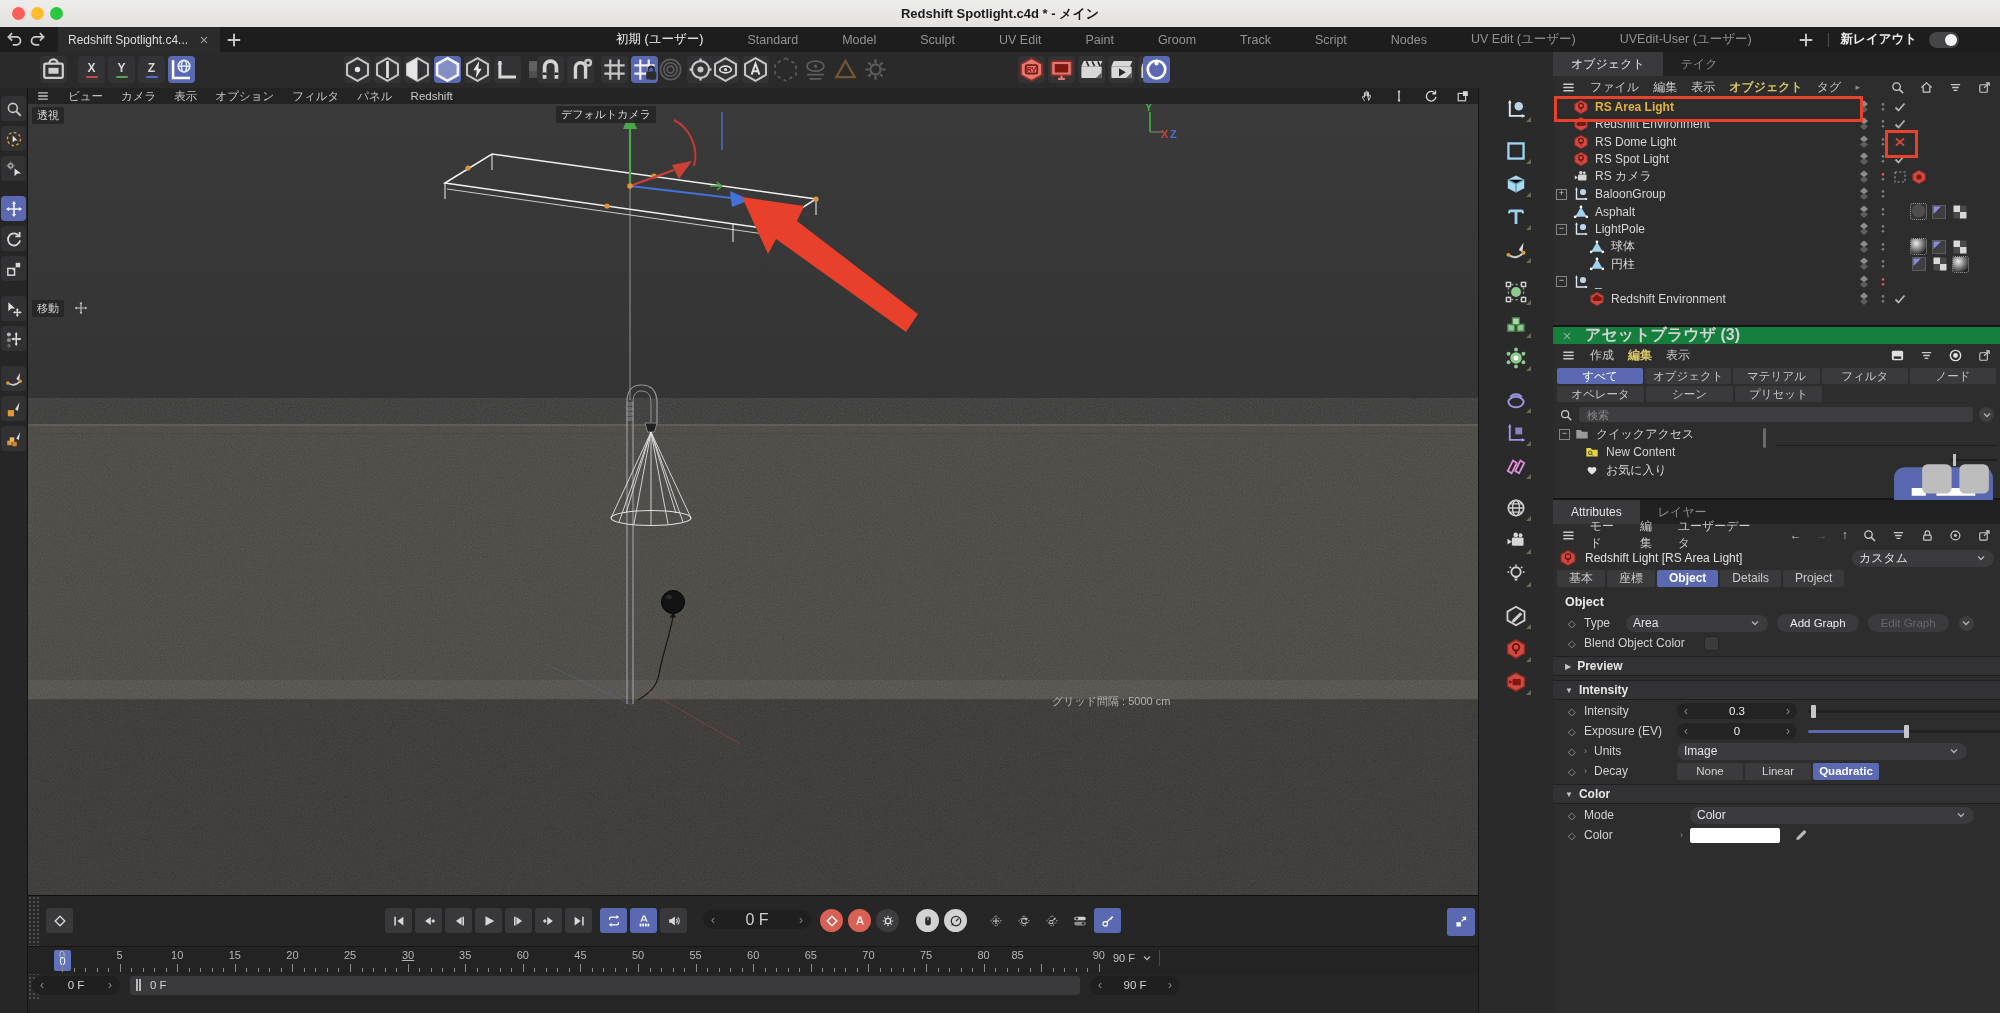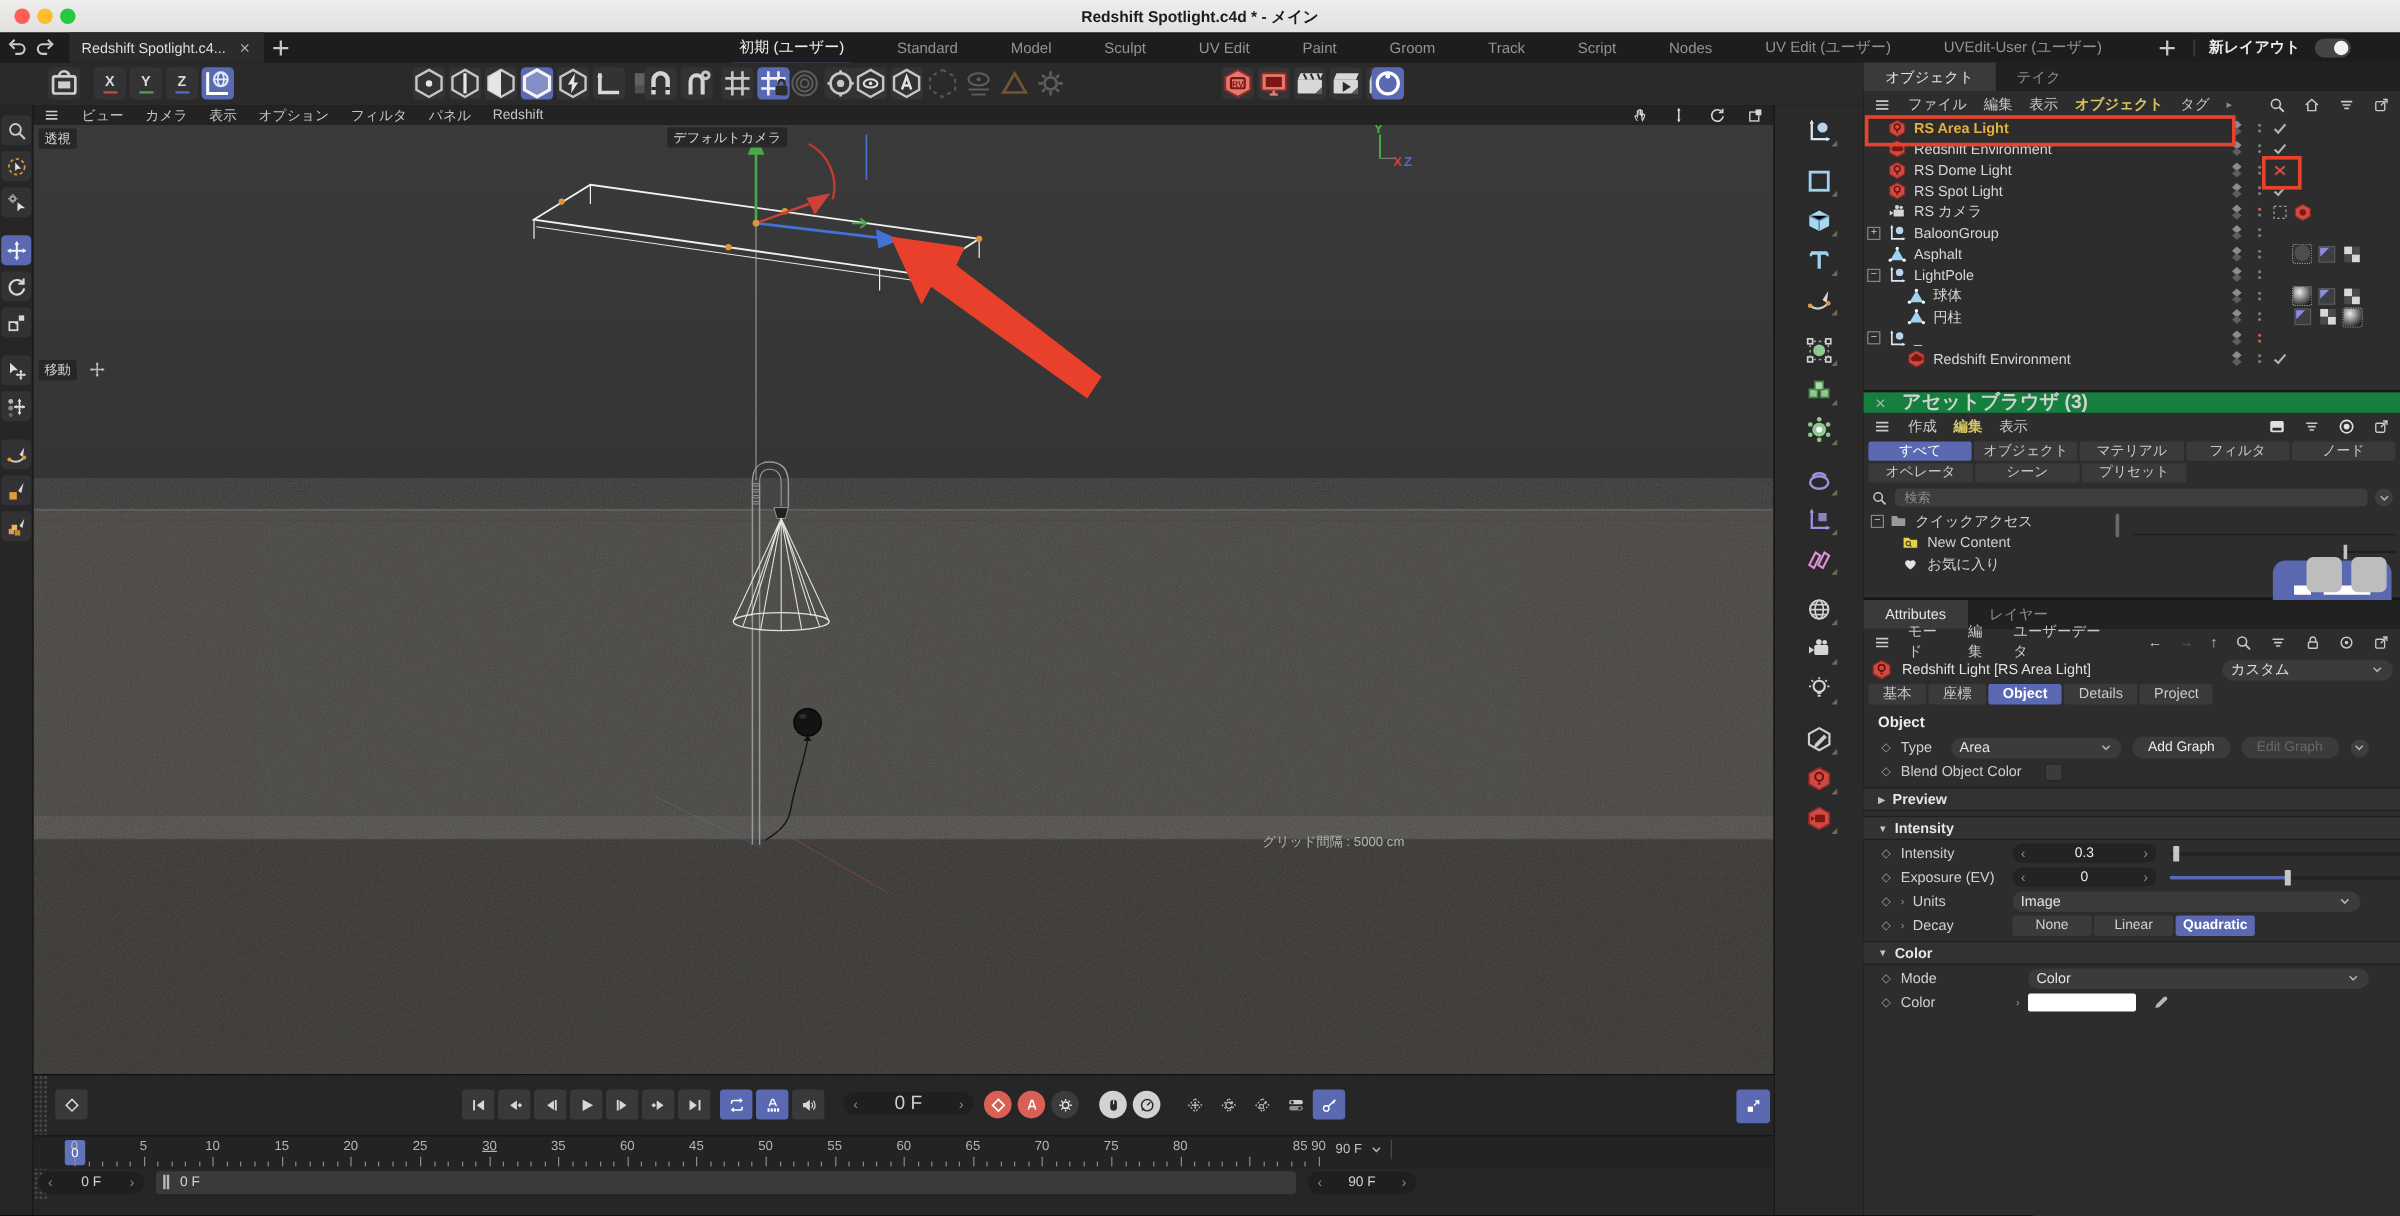--- a/index.html
+++ b/index.html
@@ -1750,21 +1750,21 @@
         <span class="rnum" style="left: 437.2px;">35</span>
         <span class="rnum" style="left: 494.8px;">60</span>
         <span class="rnum" style="left: 552.4px;">45</span>
         <span class="rnum" style="left: 610px;">50</span>
         <span class="rnum" style="left: 667.6px;">55</span>
         <span class="rnum" style="left: 725.2px;">60</span>
         <span class="rnum" style="left: 782.8px;">65</span>
         <span class="rnum" style="left: 840.4px;">70</span>
         <span class="rnum" style="left: 898px;">75</span>
         <span class="rnum" style="left: 955.6px;">80</span>
-        <span class="rnum" style="left: 1049px; padding-left: 13px;">85</span>
+        <span class="rnum" style="left: 983px; padding-left: 13px;">85</span>
         <span class="rnum" style="left: 1070.8px;">90</span>
         <span class="tick" style="left: 34px; height: 8px;"></span>
         <span class="tick" style="left: 45.52px; height: 4px;"></span>
         <span class="tick" style="left: 57.04px; height: 4px;"></span>
         <span class="tick" style="left: 68.56px; height: 4px;"></span>
         <span class="tick" style="left: 80.08px; height: 4px;"></span>
         <span class="tick" style="left: 91.6px; height: 8px;"></span>
         <span class="tick" style="left: 103.12px; height: 4px;"></span>
         <span class="tick" style="left: 114.64px; height: 4px;"></span>
         <span class="tick" style="left: 126.16px; height: 4px;"></span>

